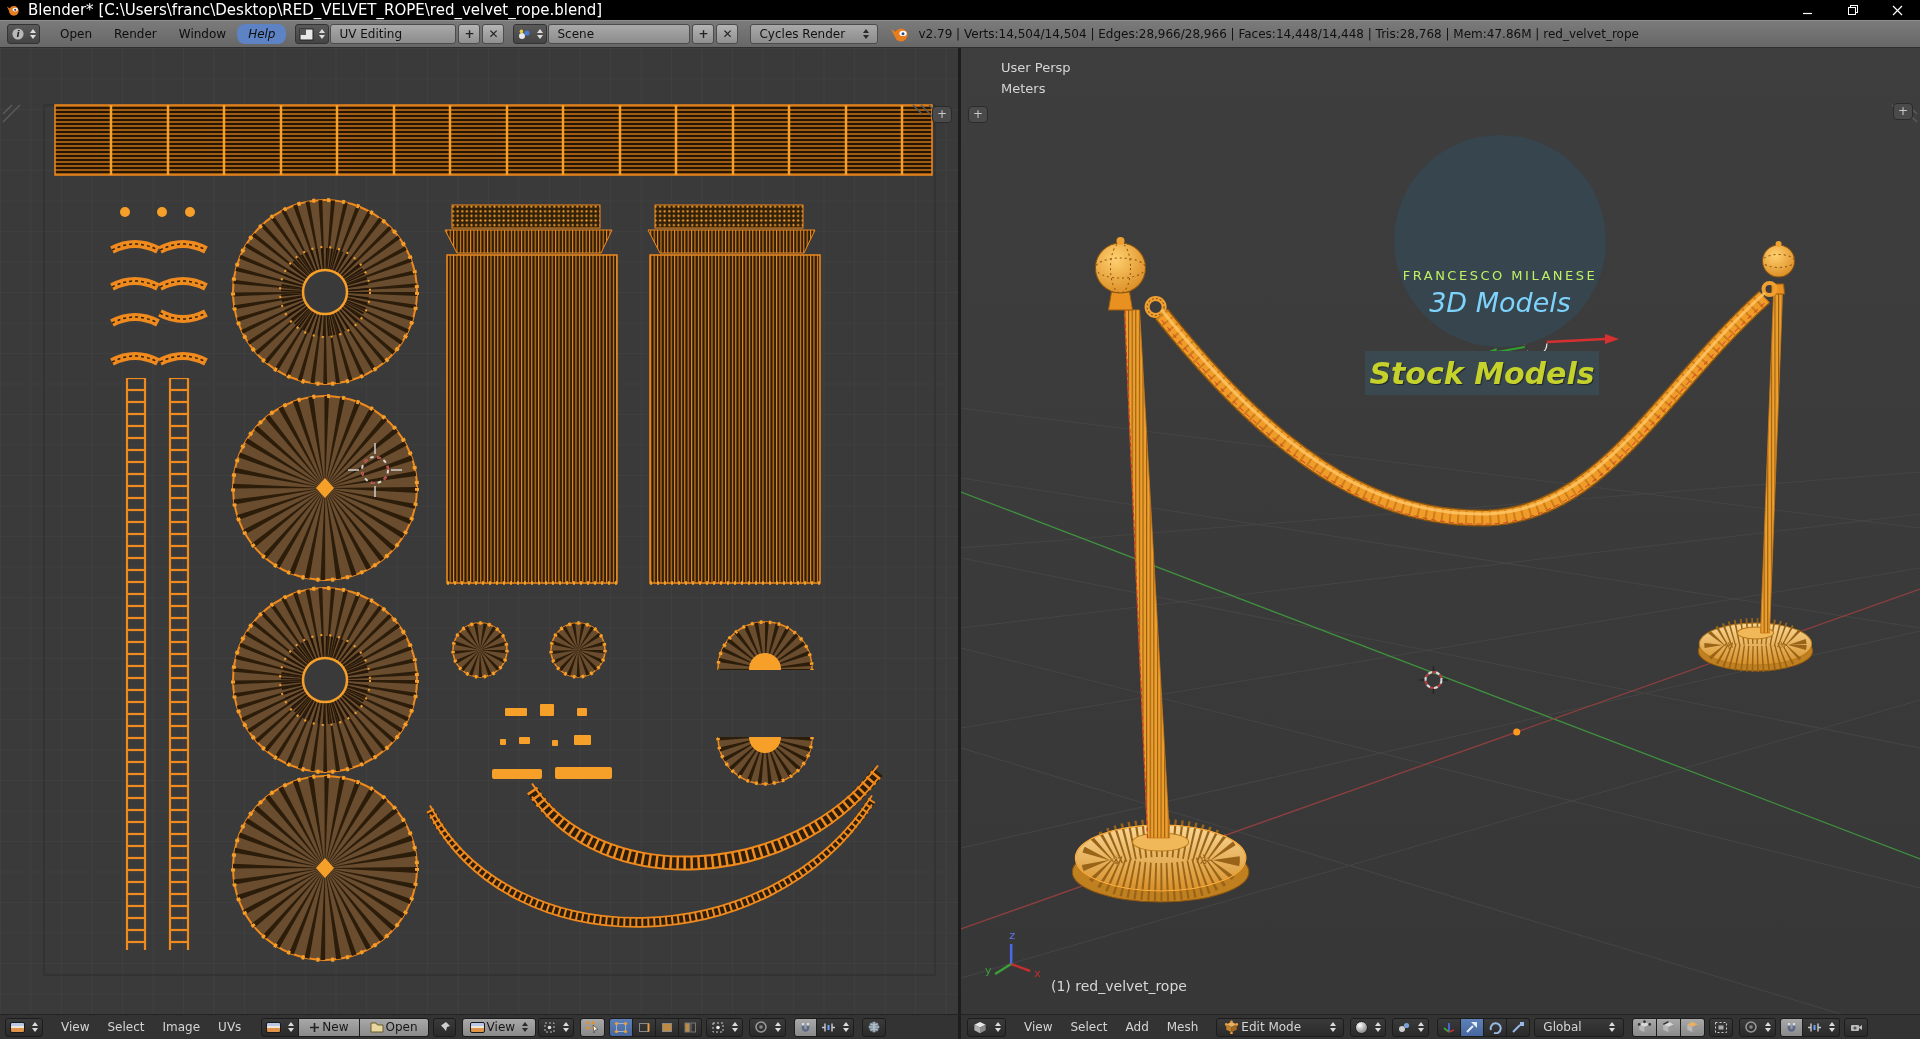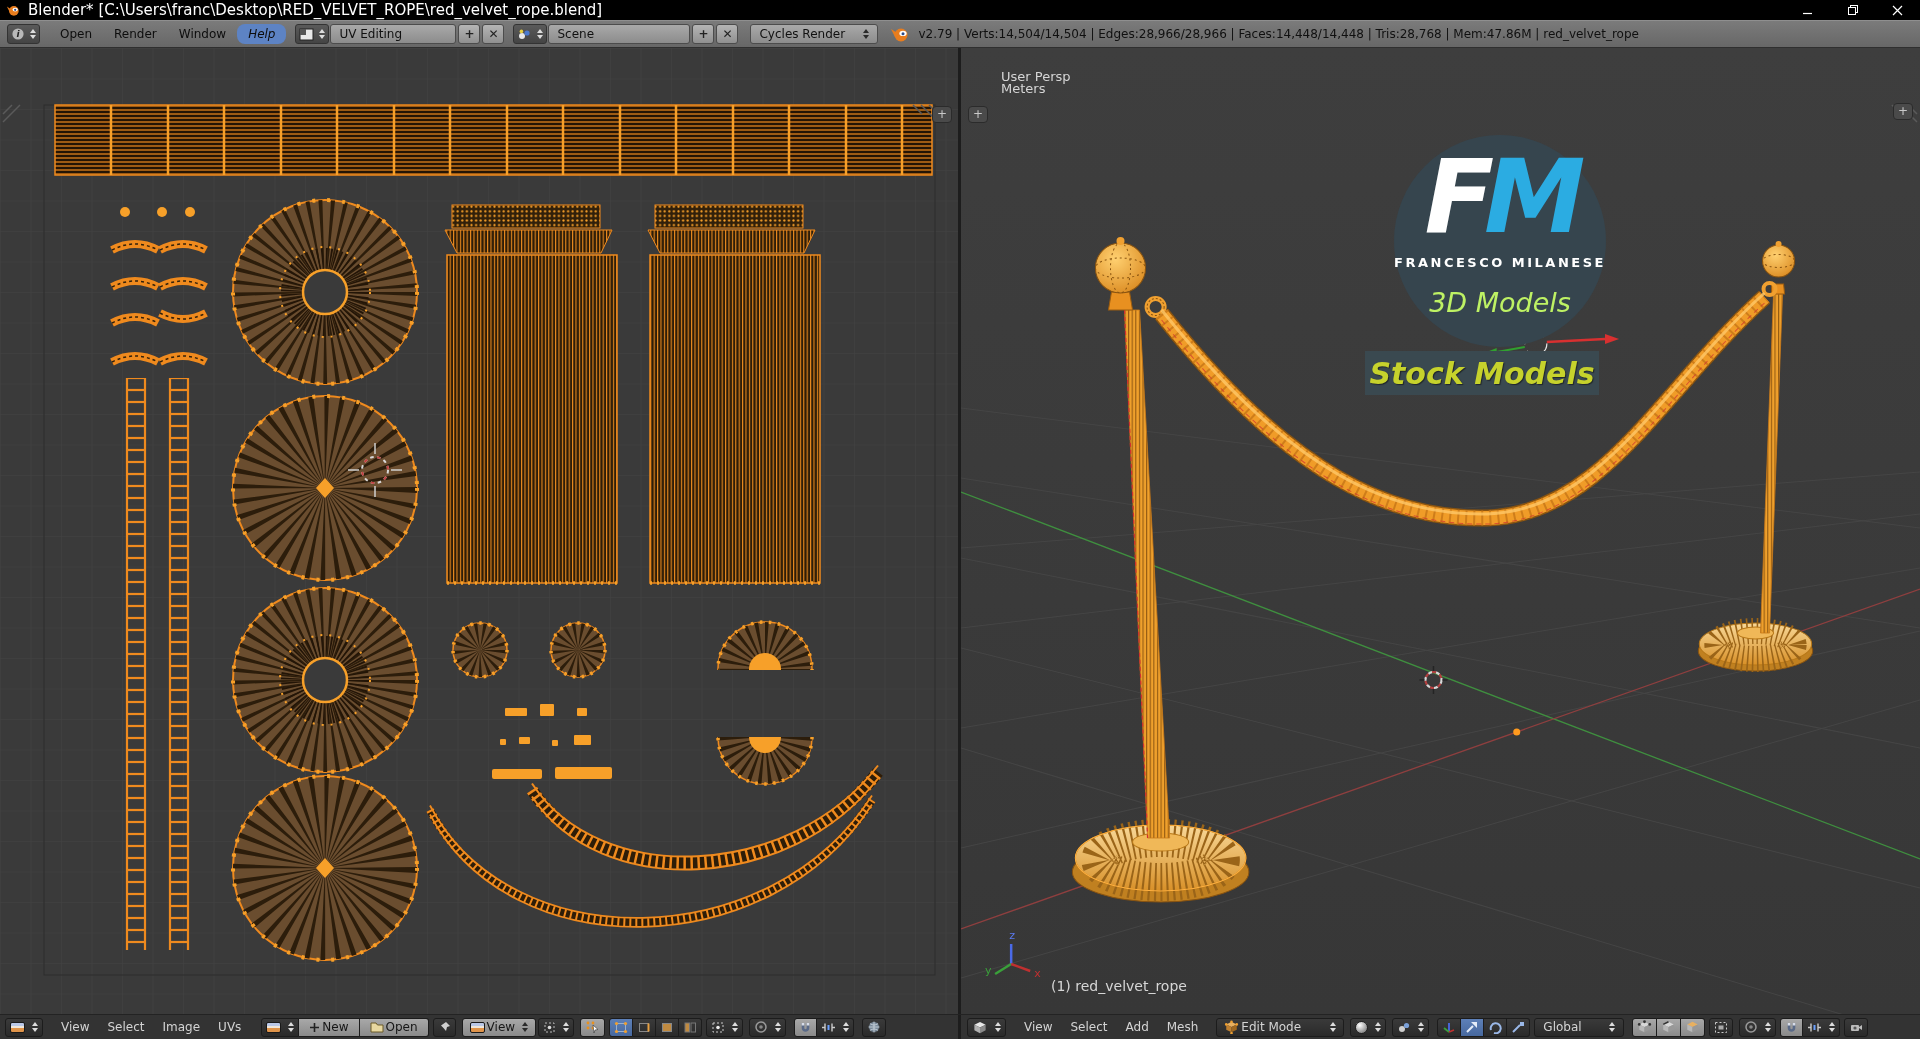--- a/index.html
+++ b/index.html
@@ -42,24 +42,24 @@
   .ovl { position:absolute; color:#d6d6d6; font-size:13px; }
   .plusbtn { position:absolute; width:20px; height:17px; background:#4a4a4a; border:1px solid #2b2b2b;
     border-radius:4px; color:#c9c9c9; font-size:12px; line-height:15px; text-align:center; }
 
   
   .fm-circle { position:absolute; left:433px; top:87px; width:212px; height:212px; border-radius:50%;
     background:#36454e; }
   .fm-initials { position:absolute; top:2px; left:0; right:0; text-align:center; font-style:italic;
     font-weight:bold; font-size:102px; letter-spacing:-10px; }
   .fm-initials .f { color:#fff; } .fm-initials .m { color:#2bace2; }
-  .fm-name { position:absolute; top:120px; width:100%; text-align:center; font-size:13px;
-    letter-spacing:2.5px; font-weight:bold; color:#ffffff; }
+  .fm-name { position:absolute; top:133px; width:100%; text-align:center; font-size:13px;
+    letter-spacing:2.5px; font-weight:normal; color:#bef264; }
   .fm-tag { position:absolute; top:152px; width:100%; text-align:center; font-size:27px;
-    font-style:italic; color:#bef264; }
+    font-style:italic; color:#7dd3fc; }
   .fm-banner { position:absolute; left:404px; top:303px; width:234px; height:44px; background:#3a4950;
     display:flex; align-items:center; justify-content:center; font-size:30px; font-weight:bold;
     font-style:italic; color:#c6d22c; text-shadow:1px 1px 1px #20262a; }
 
   
   .bottombar { height:25px; display:flex; background:#333; border-top:1px solid #232323; flex:0 0 auto; }
   .hdr { display:flex; align-items:center; font-size:12px; color:#d4d4d4; white-space:nowrap; }
   .hdr-left { width:961px; border-right:3px solid #1d1d1d; padding-left:4px; }
   .hdr-right { flex:1; padding-left:5px; overflow:hidden; }
   .hmenu { padding:0 9px; }
@@ -459,28 +459,27 @@
           <path d="M0 0L-16 10" stroke="#3aa03a" stroke-width="2.5" fill="none"></path>
           <path d="M0 0L19 7" stroke="#c03030" stroke-width="2.5" fill="none"></path>
           <text x="-2" y="-25" fill="#5a7af0">z</text>
           <text x="-26" y="10" fill="#3aa03a">y</text>
           <text x="23" y="13" fill="#c03030">x</text>
         </g>
 
         <path d="M936 57l17 17M944 57l9 9M928 57l9 9" stroke="#5a5a5a" stroke-width="1.5" fill="none"></path>
       </svg>
 
-      <div class="ovl" style="left:40px; top:21px">User Persp</div>
+      <div class="ovl" style="left:40px; top:12px">User Persp</div>
       <div class="ovl" style="left:40px; top:33px">Meters</div>
       <div class="ovl" style="left:90px; top:930px; font-size:14px">(1) red_velvet_rope</div>
       <div class="plusbtn" style="left:7px; top:58px">+</div>
       <div class="plusbtn" style="right:7px; top:55px">+</div>
 
       <div class="fm-circle">
-        <div class="fm-initials"><span class="f">F</span><span class="m">M</span></div>
         <div class="fm-name">FRANCESCO MILANESE</div>
         <div class="fm-tag">3D Models</div>
       </div>
       <div class="fm-banner">Stock Models</div>
     </div>
   </div>
 
   <div class="bottombar">
 
     <div class="hdr hdr-left">

